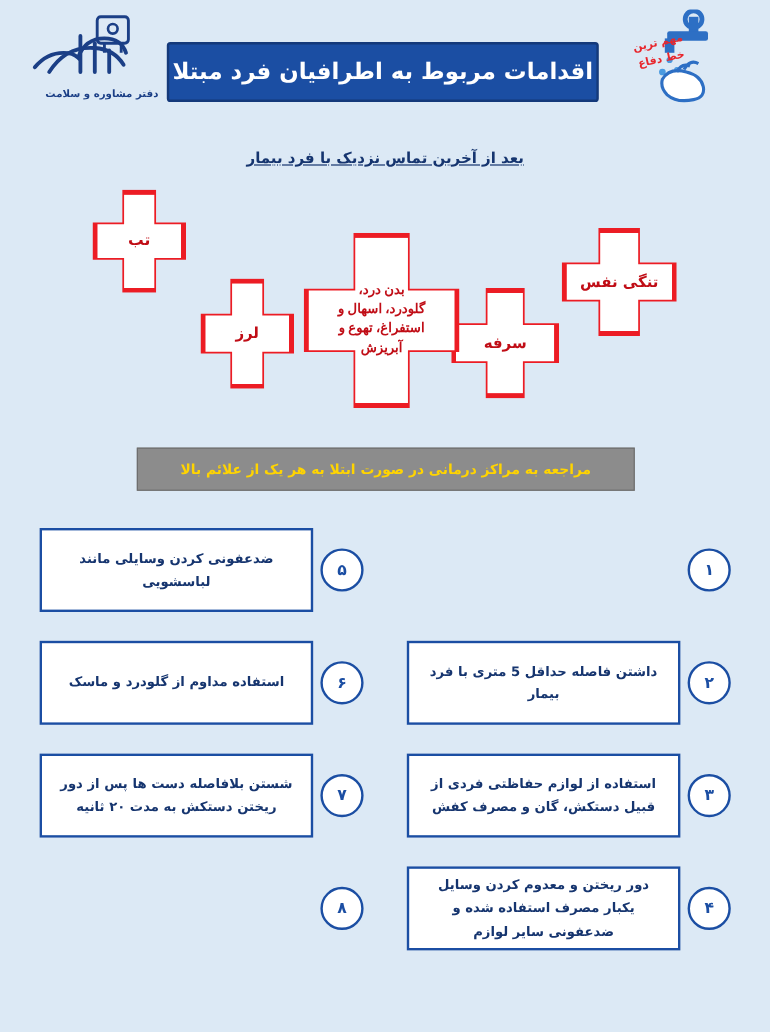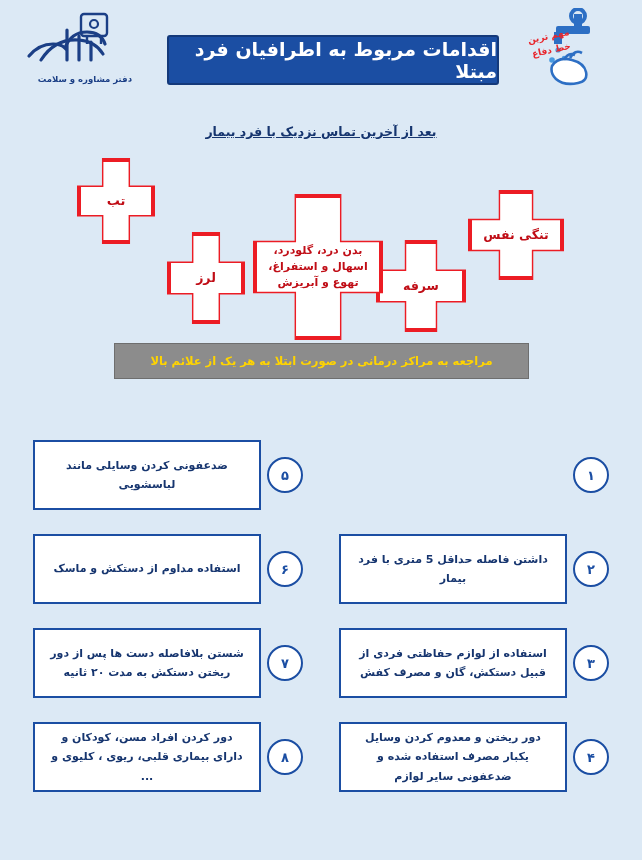--- a/index.html
+++ b/index.html
@@ -36,21 +36,21 @@
     font-weight: bold;
     line-height: 1.5;
     text-align: center;
     width: 60px;
     transform: rotate(-12deg);
   }
 
   .title-banner {
     position: absolute;
     right: 143px; top: 35px;
-    width: 332px; height: 50px;
+    width: 360px; height: 50px;
     background: #1b4ea3;
     border: 2px solid #14397a;
     border-radius: 3px;
     display: flex; align-items: center; justify-content: center;
   }
   .title-banner span {
     color: #ffffff;
     font-size: 19px;
     font-weight: bold;
     letter-spacing: 0px;
@@ -112,21 +112,21 @@
     position: absolute;
     inset: 4px;
     clip-path: polygon(32% 0%, 68% 0%, 68% 32%, 100% 32%, 100% 68%, 68% 68%, 68% 100%, 32% 100%, 32% 68%, 0% 68%, 0% 32%, 32% 32%);
     background: #ffffff;
     display: flex; align-items: center; justify-content: center;
   }
 
   
   .gray-banner {
     position: absolute;
-    top: 343px; right: 113px;
+    top: 373px; right: 113px;
     width: 415px; height: 36px;
     background: #8c8c8c;
     border: 1px solid #6e6e6e;
     display: flex; align-items: center; justify-content: center;
   }
   .gray-banner span {
     color: #ffd400;
     font-size: 11.5px;
     font-weight: bold;
   }
@@ -248,21 +248,21 @@
   </div>
 
   <div class="cross cross-shape" style="right:397px; top:82px; width:78px; height:92px;">
     <div class="cross-inner-shape">
       <div class="inner" style="font-size:12.5px;">لرز</div>
     </div>
   </div>
 
   <div class="cross cross-shape" style="right:259px; top:44px; width:130px; height:146px;">
     <div class="cross-inner-shape">
-      <div class="inner" style="font-size:11px; padding:0 8px;">بدن درد، گلودرد، اسهال و استفراغ، تهوع و آبریزش</div>
+      <div class="inner" style="font-size:11px; padding:0 24px;font-family:Liberation Serif, serif;">بدن درد، گلودرد، اسهال و استفراغ، تهوع و آبریزش</div>
     </div>
   </div>
 </div>
 
 <div class="gray-banner">
   <span>مراجعه به مراکز درمانی در صورت ابتلا به هر یک از علائم بالا</span>
 </div>
 
 <div class="list-area">
 
@@ -293,30 +293,27 @@
   <div class="col col-left">
     <div class="item">
       <div class="num-circle">۵</div>
       <div class="item-box">
         <span>ضدعفونی کردن وسایلی مانند لباسشویی</span>
       </div>
     </div>
     <div class="item">
       <div class="num-circle">۶</div>
       <div class="item-box">
-        <span>استفاده مداوم از دستکش و ماسک</span>
+        <span>استفاده مداوم از گلودرد و ماسک</span>
       </div>
     </div>
     <div class="item">
       <div class="num-circle">۷</div>
       <div class="item-box">
         <span>شستن بلافاصله دست ها پس از دور ریختن دستکش به مدت ۲۰ ثانیه</span>
       </div>
     </div>
     <div class="item">
       <div class="num-circle">۸</div>
-      <div class="item-box">
-        <span>دور کردن افراد مسن، کودکان و دارای بیماری قلبی، ریوی ، کلیوی و ...</span>
-      </div>
     </div>
   </div>
 
 </div>
 
 </body></html>

